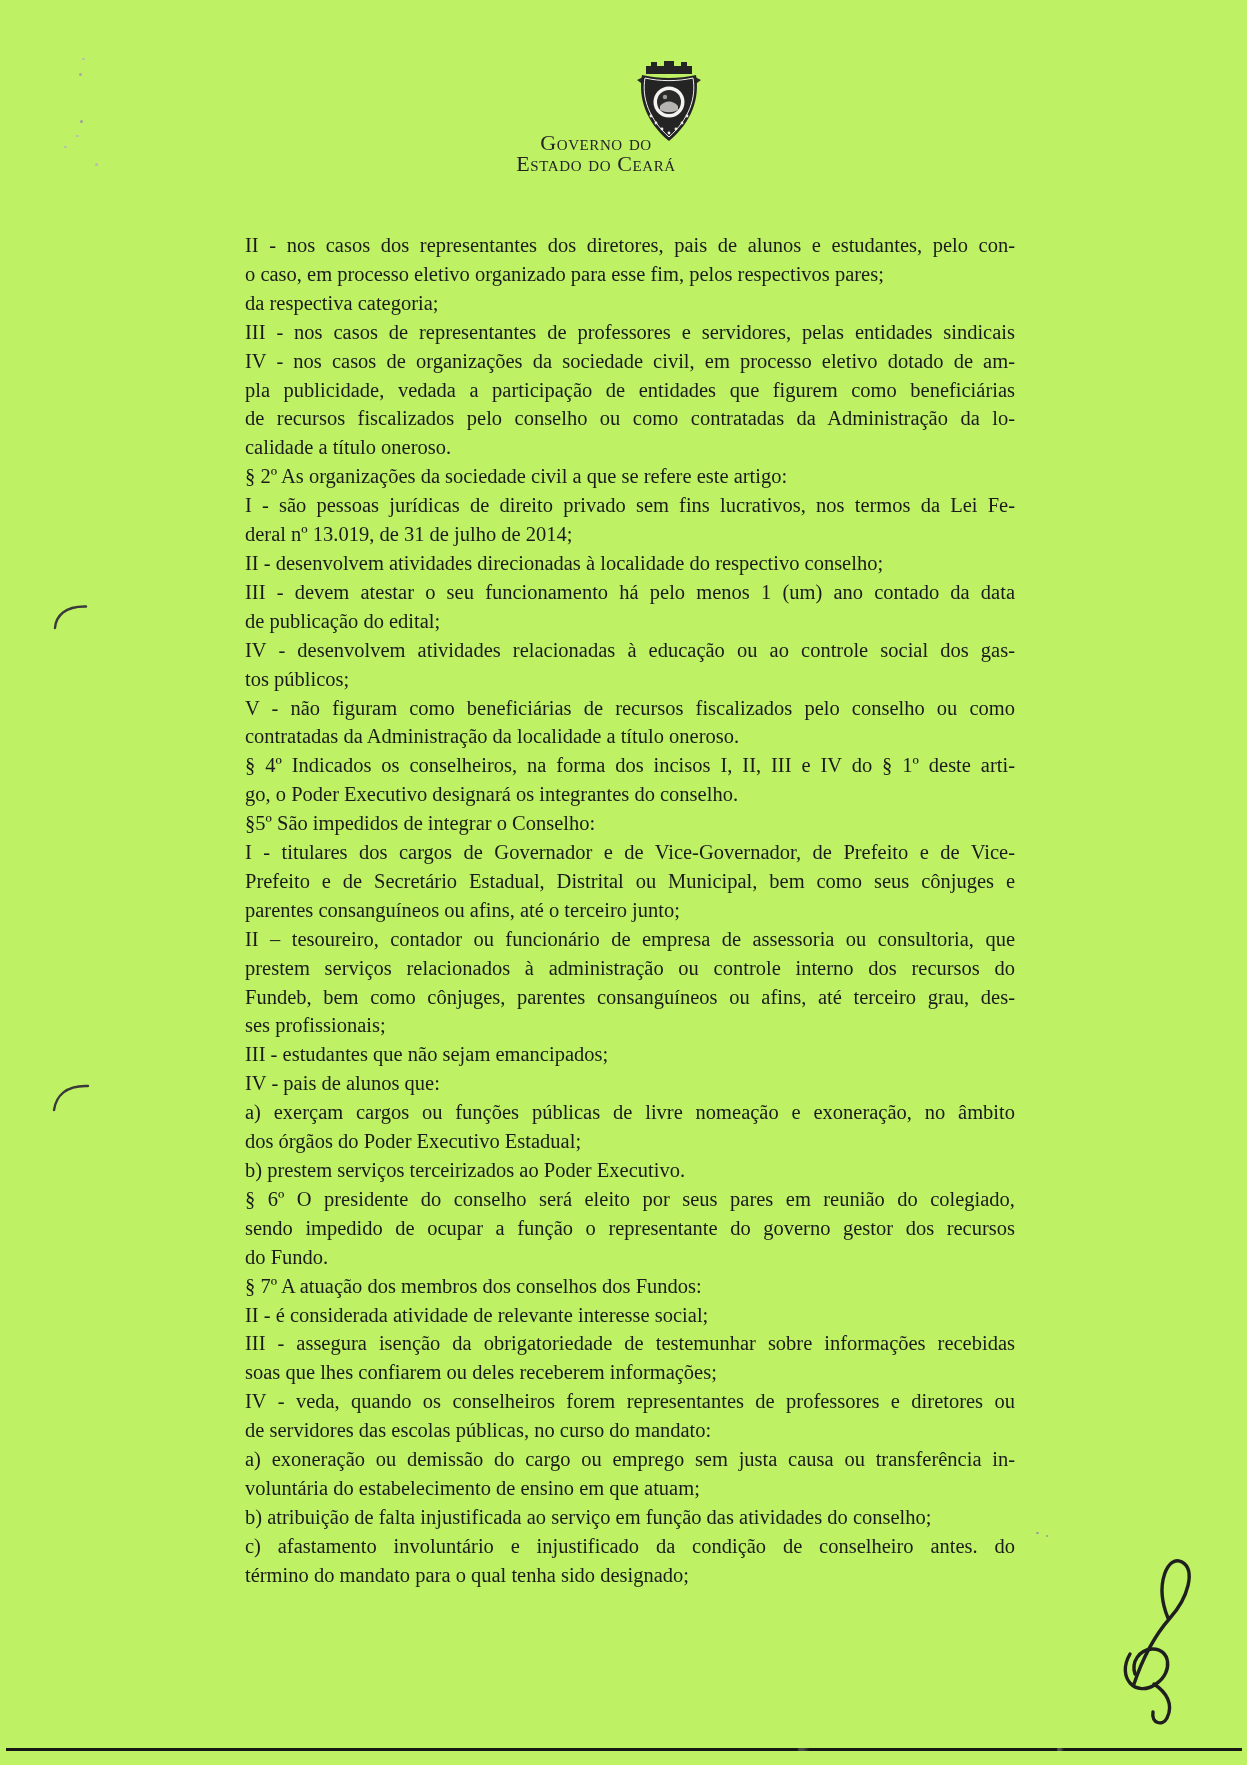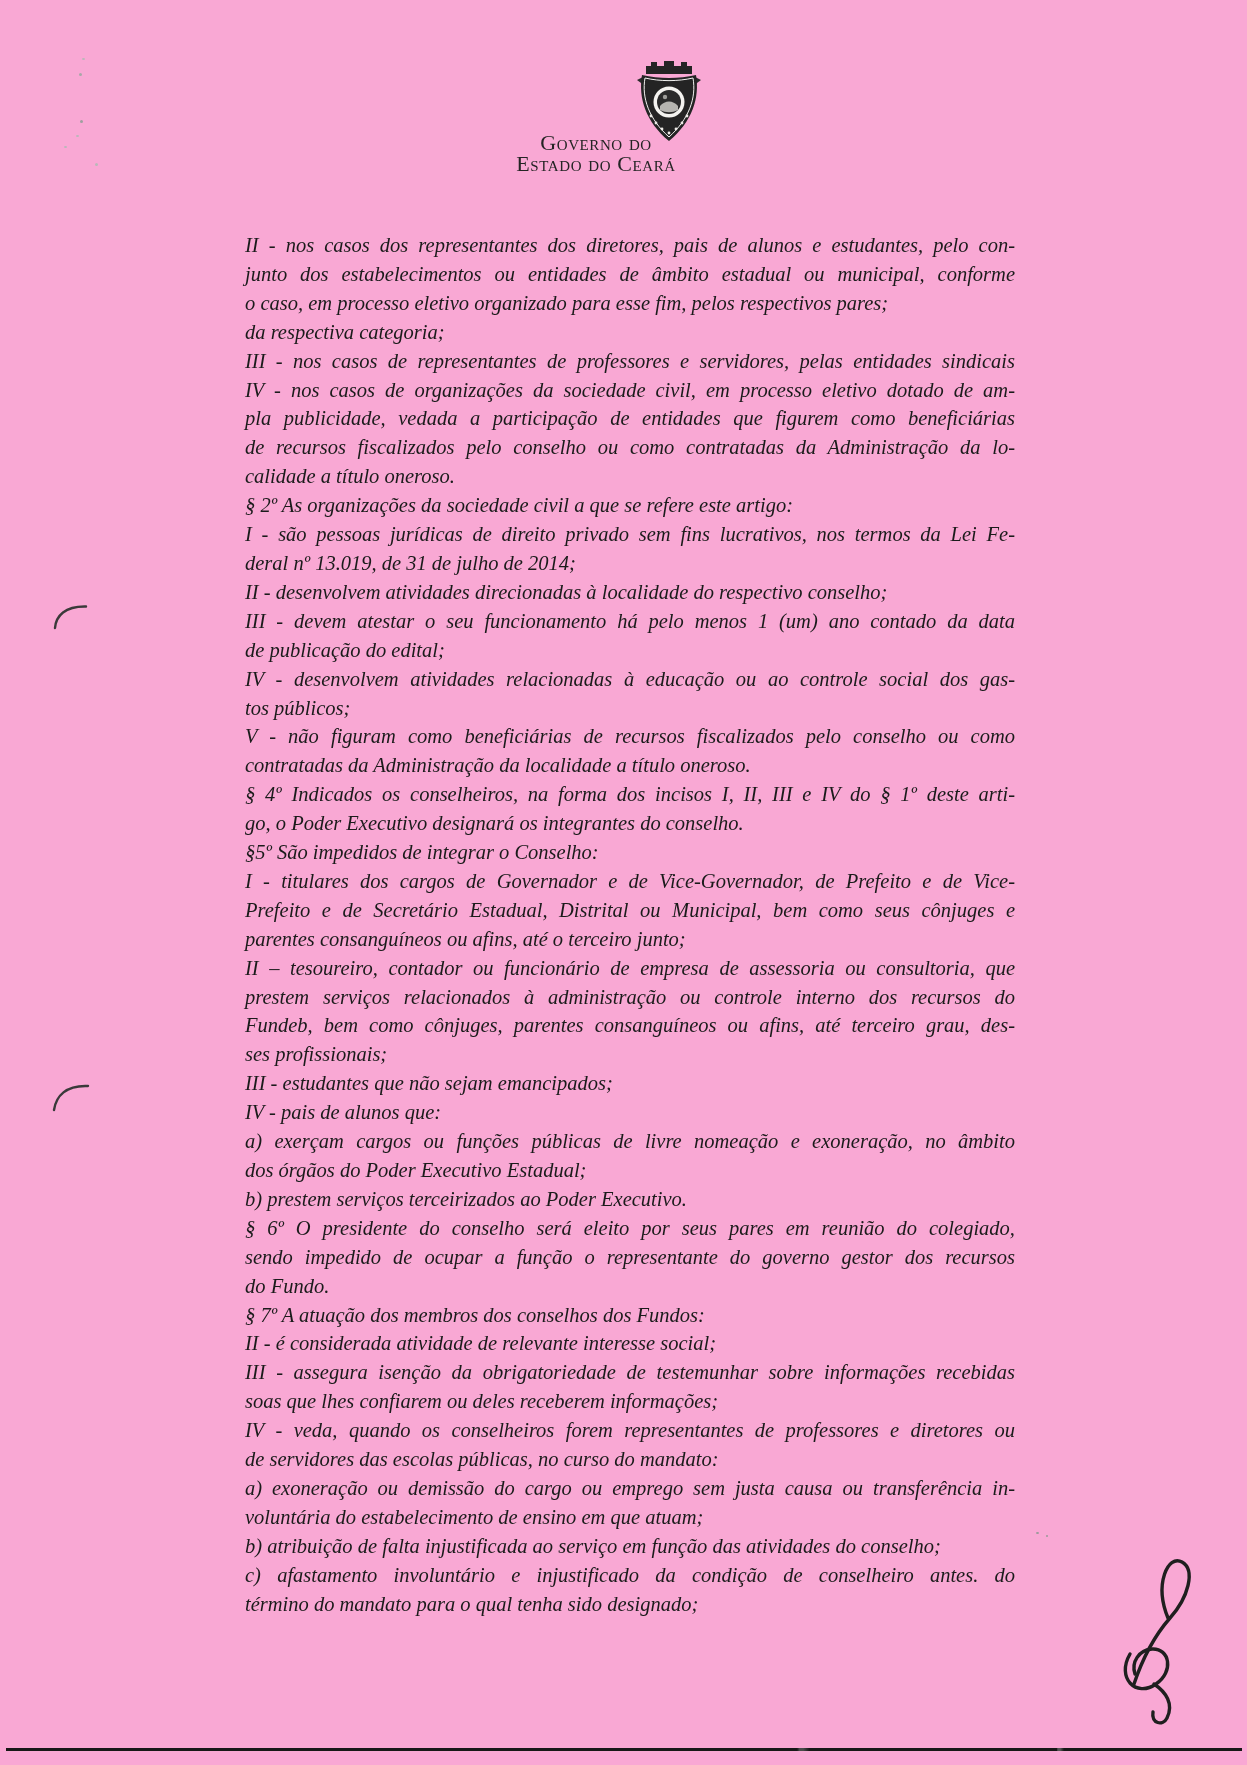--- a/index.html
+++ b/index.html
@@ -1,39 +1,39 @@
 <!DOCTYPE html>
 <html><head>
 <meta charset="utf-8">
 <style>
   html,body{margin:0;padding:0;background:#e8e8e8;}
   .page{
     position:relative;
     width:1247px;height:1765px;
-    background:#f9a8d4;
+    background:#bef264;
     font-family:"Liberation Serif", serif;
     color:#1c1c1c;
     overflow:hidden;
     margin:0 auto;
   }
   
   .emblem{position:absolute;left:629px;top:60px;width:80px;height:84px;}
   .org{
     position:absolute;left:446px;width:300px;text-align:center;
     font-variant:small-caps;letter-spacing:.6px;color:#242424;
     font-size:22px;line-height:22px;font-weight:500;
   }
   .org1{top:132px;}
   .org2{top:153px;}
   
   .docbody{
     position:absolute;left:245px;top:231px;width:770px;
     font-size:20.5px;line-height:28.9px;color:#1b1b1b;
   }
-  .line{text-align:justify;font-style:italic;}
+  .line{text-align:justify;}
   .line.full{text-align-last:justify;}
   
   .footer-rule{
     position:absolute;left:6px;top:1748px;width:1236px;height:3px;
     background:linear-gradient(90deg,
       #171717 0 64%, #4a4a4a 64.2% 64.5%, #171717 65% 85%,
       #555 85.1% 85.3%, #171717 85.6% 100%);
   }
   
   .pen{position:absolute;}
@@ -68,21 +68,20 @@
       <circle cx="53" cy="63" r="1.4" fill="#eceae6"></circle>
       <circle cx="58" cy="56" r="1.4" fill="#eceae6"></circle>
     </svg>
   </div>
 
   <div class="org org1">Governo do</div>
   <div class="org org2">Estado do Ceará</div>
 
   <div class="docbody">
       <div class="line full">II - nos casos dos representantes dos diretores, pais de alunos e estudantes, pelo con-</div>
-      <div class="line full">junto dos estabelecimentos ou entidades de âmbito estadual ou municipal, conforme</div>
       <div class="line">o caso, em processo eletivo organizado para esse fim, pelos respectivos pares;</div>
       <div class="line">da respectiva categoria;</div>
       <div class="line full">III - nos casos de representantes de professores e servidores, pelas entidades sindicais</div>
       <div class="line full">IV - nos casos de organizações da sociedade civil, em processo eletivo dotado de am-</div>
       <div class="line full">pla publicidade, vedada a participação de entidades que figurem como beneficiárias</div>
       <div class="line full">de recursos fiscalizados pelo conselho ou como contratadas da Administração da lo-</div>
       <div class="line">calidade a título oneroso.</div>
       <div class="line">§ 2º As organizações da sociedade civil a que se refere este artigo:</div>
       <div class="line full">I - são pessoas jurídicas de direito privado sem fins lucrativos, nos termos da Lei Fe-</div>
       <div class="line">deral nº 13.019, de 31 de julho de 2014;</div>

